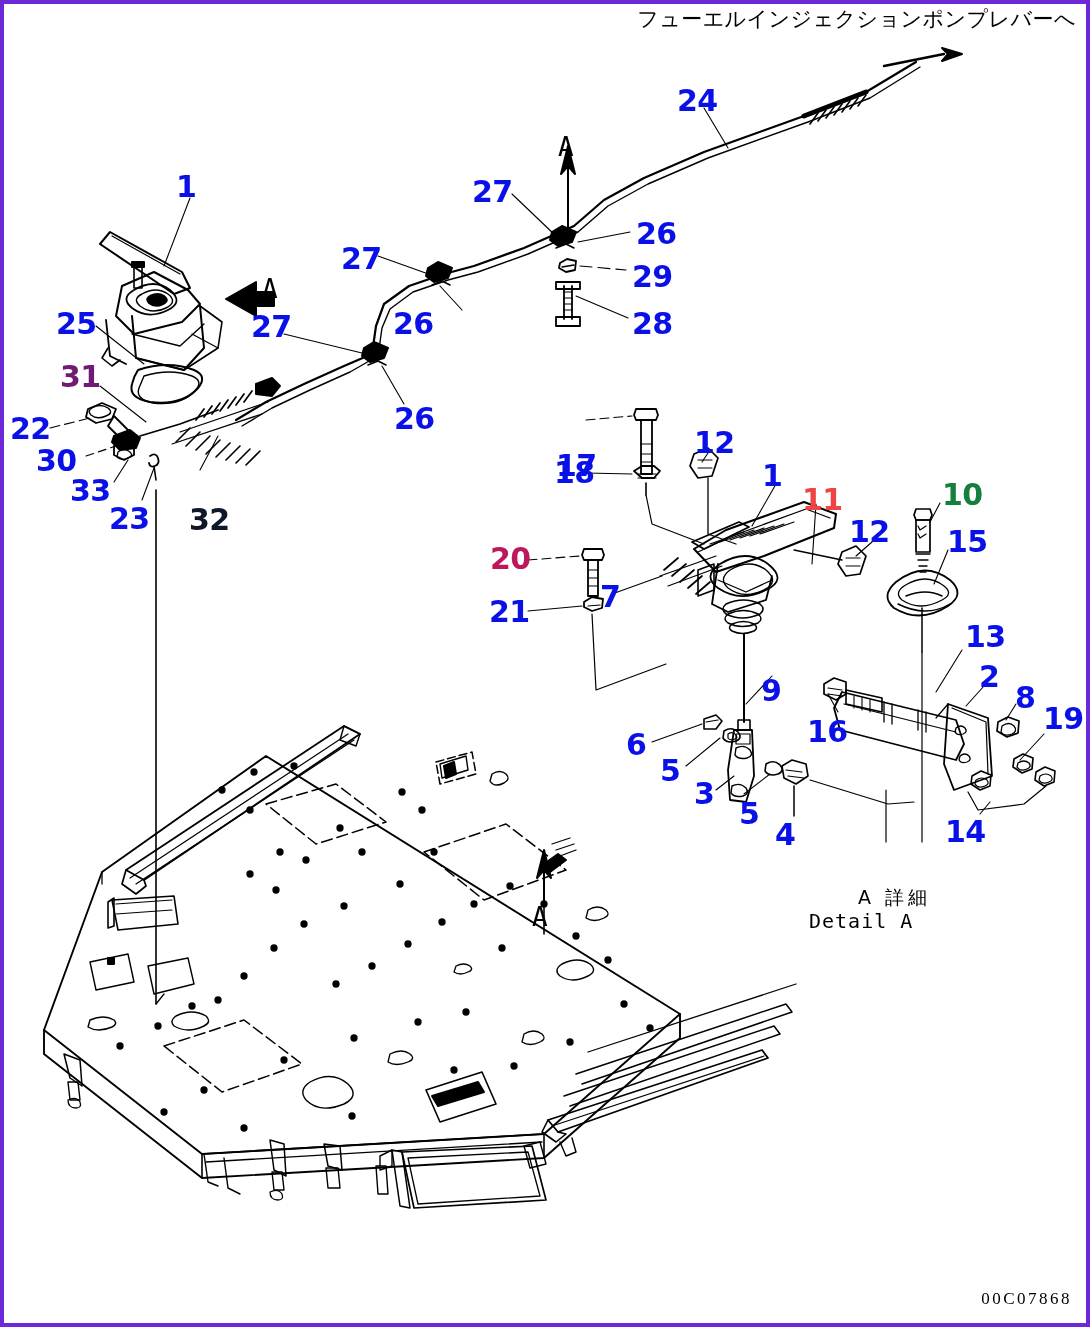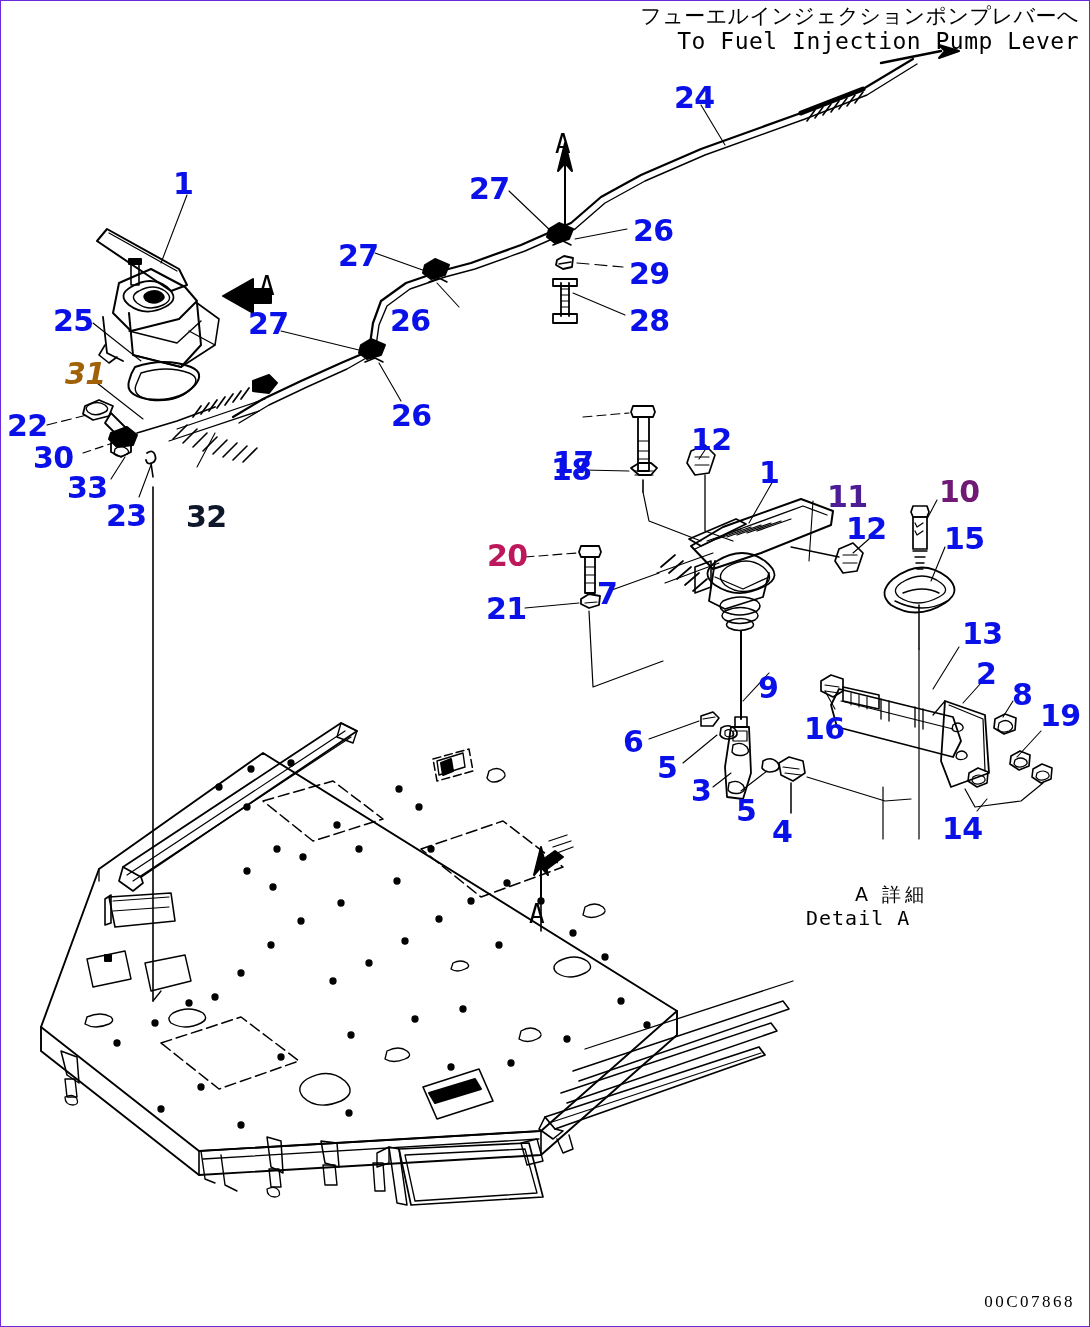--- a/index.html
+++ b/index.html
@@ -9,21 +9,21 @@
   }
   body {
     font-family: "Liberation Sans", sans-serif;
   }
   #page {
     position: relative;
     width: 1090px;
     height: 1327px;
     background: #ffffff;
     overflow: hidden;
-    border: 1px solid #6d28d9;
+    border: 4px solid #6d28d9;
     box-sizing: border-box;
   }
   #artwork {
     position: absolute;
     left: 0; top: 0;
     width: 1090px;
     height: 1327px;
   }
   .callout {
     position: absolute;
@@ -555,58 +555,57 @@
 
       <path d="M152,486 L152,1000" stroke-width="1.6"></path>
       <path d="M152,1000 L160,990" stroke-width="1.3"></path>
 
       <path d="M540,900 L540,930" stroke-width="1.6"></path>
 
     </g>
   </svg>
 
   <div class="hdr-jp" style="right:10px; top:4px;">フューエルインジェクションポンプレバーへ</div>
-  <div class="hdr-en" style="right:10px; top:28px;">To Fuel Injection Pump Lever</div>
 
   <div class="viewmark" style="left:258px; top:270px;">A</div>
 
   <div class="viewmark" style="left:554px; top:128px;">A</div>
 
   <div class="viewmark" style="left:528px; top:898px;">A</div>
 
   <div class="detail-jp" style="left:854px; top:882px;">A 詳細</div>
   <div class="detail-en" style="left:805px; top:906px;">Detail A</div>
 
   <div class="dwgno" style="right:14px; bottom:14px;">00C07868</div>
 
   <div id="callout-layer">
       <div class="callout" style="left: 172px; top: 168px; color: rgb(10, 16, 232);">1</div>
       <div class="callout" style="left: 52px; top: 305px; color: rgb(10, 16, 232);">25</div>
       <div class="callout" style="left: 247px; top: 308px; color: rgb(10, 16, 232);">27</div>
-      <div class="callout" style="left: 64px; top: 358px; color: #a16207; font-style: italic;">31</div>
+      <div class="callout" style="left: 56px; top: 358px; color: #701a75;">31</div>
       <div class="callout" style="left: 6px; top: 410px; color: rgb(10, 16, 232);">22</div>
       <div class="callout" style="left: 32px; top: 442px; color: rgb(10, 16, 232);">30</div>
       <div class="callout" style="left: 66px; top: 472px; color: rgb(10, 16, 232);">33</div>
       <div class="callout" style="left: 105px; top: 500px; color: rgb(10, 16, 232);">23</div>
       <div class="callout" style="left: 185px; top: 501px; color: #0f172a;">32</div>
       <div class="callout" style="left: 337px; top: 240px; color: rgb(10, 16, 232);">27</div>
       <div class="callout" style="left: 389px; top: 305px; color: rgb(10, 16, 232);">26</div>
       <div class="callout" style="left: 390px; top: 400px; color: rgb(10, 16, 232);">26</div>
       <div class="callout" style="left: 468px; top: 173px; color: rgb(10, 16, 232);">27</div>
       <div class="callout" style="left: 632px; top: 215px; color: rgb(10, 16, 232);">26</div>
       <div class="callout" style="left: 628px; top: 258px; color: rgb(10, 16, 232);">29</div>
       <div class="callout" style="left: 628px; top: 305px; color: rgb(10, 16, 232);">28</div>
       <div class="callout" style="left: 673px; top: 82px; color: rgb(10, 16, 232);">24</div>
       <div class="callout" style="left: 552px; top: 399px; color: rgb(10, 16, 232); margin-top: 48px;">17</div>
       <div class="callout" style="left: 550px; top: 454px; color: rgb(10, 16, 232);">18</div>
       <div class="callout" style="left: 690px; top: 424px; color: rgb(10, 16, 232);">12</div>
       <div class="callout" style="left: 758px; top: 457px; color: rgb(10, 16, 232);">1</div>
-      <div class="callout" style="left: 826px; top: 481px; color: #4c1d95;">11</div>
+      <div class="callout" style="left: 798px; top: 481px; color: #ef4444;">11</div>
       <div class="callout" style="left: 845px; top: 513px; color: rgb(10, 16, 232);">12</div>
-      <div class="callout" style="left: 938px; top: 476px; color: #701a75;">10</div>
+      <div class="callout" style="left: 938px; top: 476px; color: #15803d;">10</div>
       <div class="callout" style="left: 943px; top: 523px; color: rgb(10, 16, 232);">15</div>
       <div class="callout" style="left: 486px; top: 540px; color: #be185d;">20</div>
       <div class="callout" style="left: 485px; top: 593px; color: rgb(10, 16, 232);">21</div>
       <div class="callout" style="left: 596px; top: 578px; color: rgb(10, 16, 232);">7</div>
       <div class="callout" style="left: 961px; top: 618px; color: rgb(10, 16, 232);">13</div>
       <div class="callout" style="left: 975px; top: 658px; color: rgb(10, 16, 232);">2</div>
       <div class="callout" style="left: 1011px; top: 679px; color: rgb(10, 16, 232);">8</div>
       <div class="callout" style="left: 1039px; top: 700px; color: rgb(10, 16, 232);">19</div>
       <div class="callout" style="left: 757px; top: 672px; color: rgb(10, 16, 232);">9</div>
       <div class="callout" style="left: 803px; top: 713px; color: rgb(10, 16, 232);">16</div>

